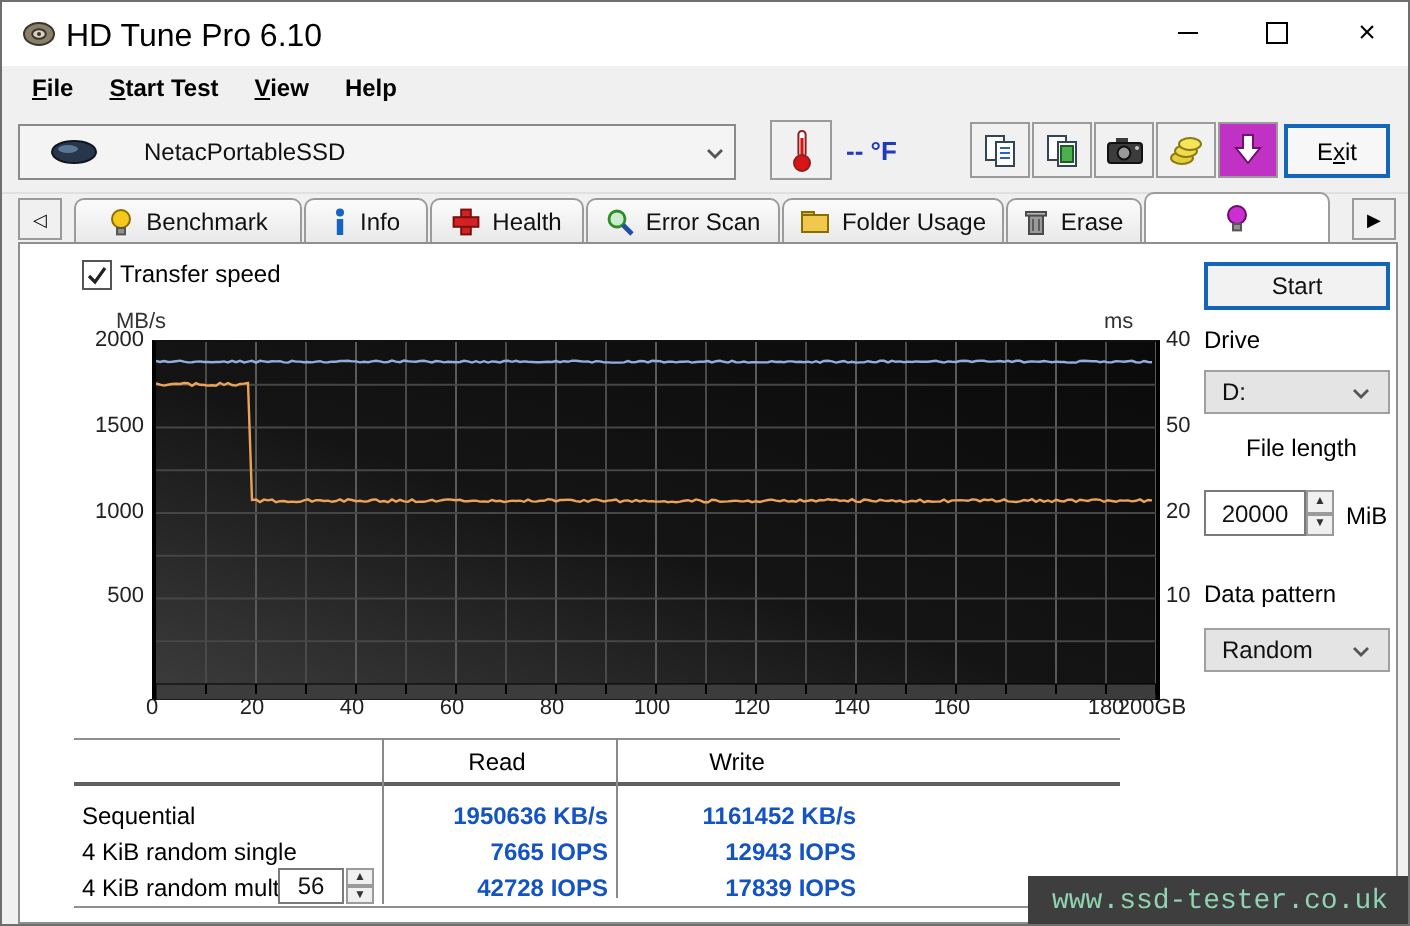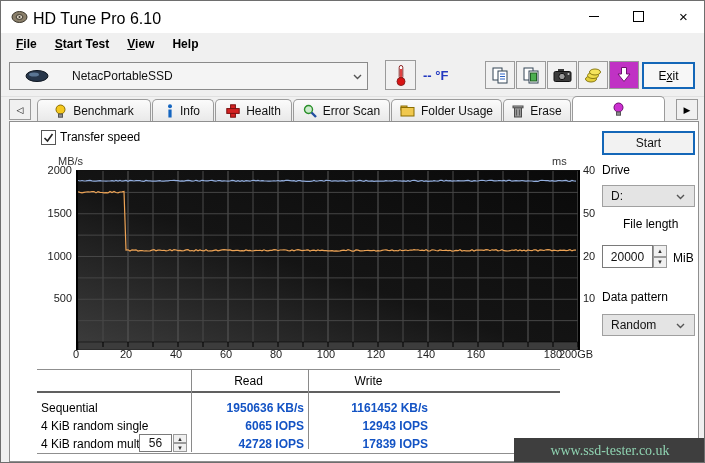--- a/index.html
+++ b/index.html
@@ -52,21 +52,21 @@
   .spin-box{background:#fff;border:1px solid #7a7a7a;display:flex;align-items:center;justify-content:center;box-sizing:border-box;}
   .spin-arrows{display:flex;flex-direction:column;}
   .spin-btn{flex:1;background:#f0f0f0;border:1px solid #9a9a9a;font-size:6px;line-height:6px;display:flex;align-items:center;justify-content:center;color:#333;box-sizing:border-box;}
   
   .start-btn{left:601px;top:130px;width:93px;height:24px;background:#f2f2f2;border:2px solid #1467b8;display:flex;align-items:center;justify-content:center;box-sizing:border-box;}
   .rp-label{color:#000;}
   .rp-combo{width:93px;height:22px;background:#e4e4e4;border:1px solid #a0a0a0;display:flex;align-items:center;box-sizing:border-box;padding-left:8px;}
   .rp-combo .combo-chevron{margin-right:4px;}
   
   .watermark{left:513px;top:437px;width:192px;height:26px;background:#3e3e3e;display:flex;align-items:center;justify-content:center;
-             font-family:Liberation Serif, serif;font-size:14px;color:#8fd3b1;letter-spacing:0px;}
+             font-family:Liberation Mono, monospace;font-size:14px;color:#8fd3b1;letter-spacing:0px;}
 </style>
 </head>
 <body>
 
 <div id="win">
 
   <div class="abs titlebar">
     <svg class="abs" style="left:10px;top:9px" width="17" height="14">
       <ellipse cx="8.5" cy="7" rx="7.5" ry="5.5" fill="#8a7f6a" stroke="#3a352b"></ellipse>
       <ellipse cx="8.5" cy="7" rx="3.4" ry="2.4" fill="#d8d0c0" stroke="#3a352b"></ellipse>
@@ -304,21 +304,21 @@
   <div class="abs res-head" style="left:195px;top:373px;width:105px">Read</div>
   <div class="abs rule" style="left:36px;top:390px;width:523px;height:2px;background:#606060"></div>
   <div class="abs rule" style="left:190px;top:368px;width:1px;height:83px;background:#8a8a8a"></div>
   <div class="abs rule" style="left:307px;top:368px;width:1px;height:80px;background:#8a8a8a"></div>
 
   <div class="abs res-label" style="left:40px;top:400px">Sequential</div>
   <div class="abs res-val" style="left:195px;top:400px;width:108px">1950636 KB/s</div>
   <div class="abs res-val" style="left:315px;top:400px;width:112px">1161452 KB/s</div>
 
   <div class="abs res-label" style="left:40px;top:418px">4 KiB random single</div>
-  <div class="abs res-val" style="left:195px;top:418px;width:108px">6065 IOPS</div>
+  <div class="abs res-val" style="left:195px;top:418px;width:108px">7665 IOPS</div>
   <div class="abs res-val" style="left:315px;top:418px;width:112px">12943 IOPS</div>
 
   <div class="abs res-label" style="left:40px;top:436px">4 KiB random multi</div>
   <div class="abs spin-box" style="left:138px;top:433px;width:33px;height:18px">
     <span>56</span>
   </div>
   <div class="abs spin-arrows" style="left:172px;top:433px;width:14px;height:18px">
     <div class="spin-btn">
         <span>▲</span>
       </div>

